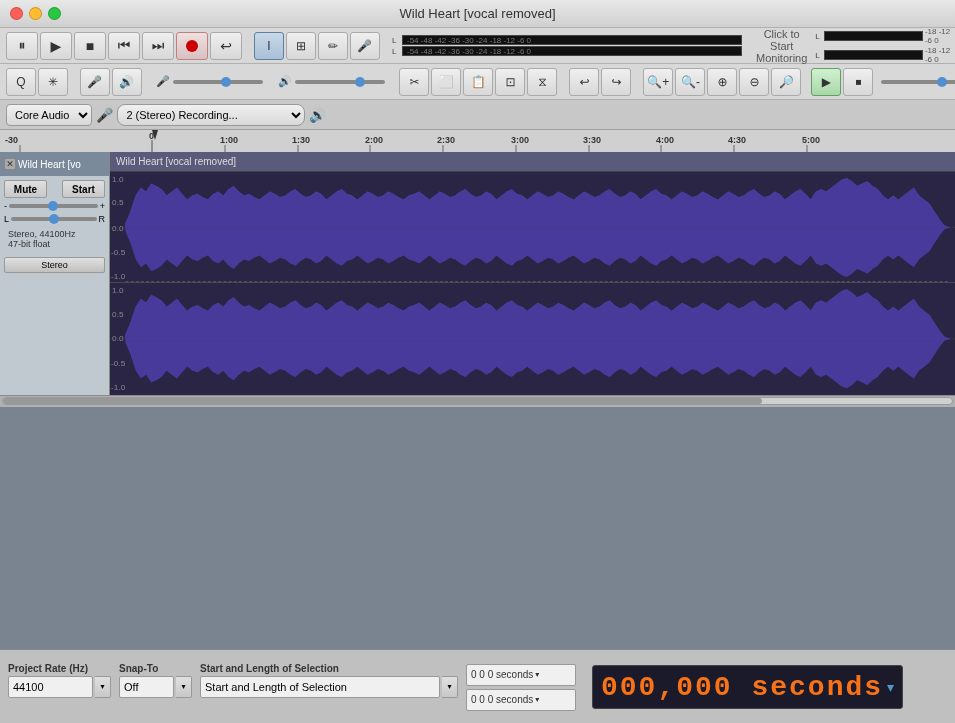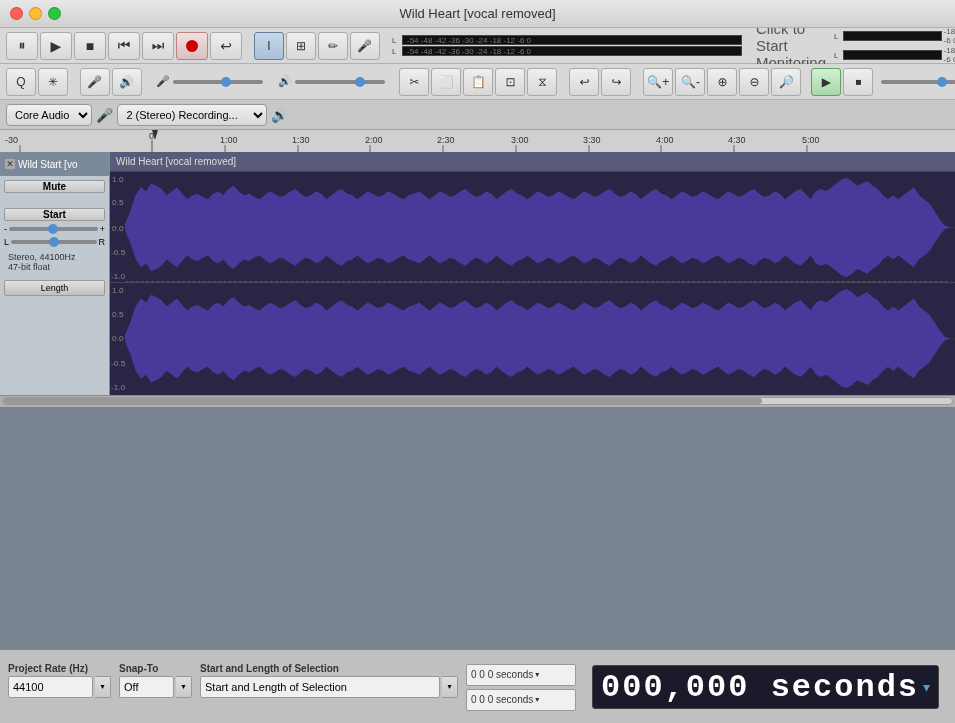--- a/index.html
+++ b/index.html
@@ -161,21 +161,20 @@
     }
     .track-controls {
       padding: 4px;
       display: flex;
       flex-direction: column;
       gap: 3px;
     }
     .mute-solo-row {
       display: flex;
       gap: 15px;
-      flex-direction: column;
     }
     .mute-btn, .solo-btn {
       flex: 1;
       height: 18px;
       font-size: 10px;
       font-weight: bold;
       background: linear-gradient(to bottom, #e0e0e0, #c8c8c8);
       border: 1px solid #999;
       border-radius: 2px;
       cursor: pointer;
@@ -317,22 +316,22 @@
       border-radius: 3px;
       padding: 4px 8px;
       display: flex;
       align-items: center;
       justify-content: center;
       min-width: 200px;
       height: 44px;
     }
     .time-text {
       font-family: 'Courier New', monospace;
-      font-size: 32px;
-      color: #ffffff;
+      font-size: 28px;
+      color: #f97316;
       letter-spacing: 2px;
       font-weight: bold;
     }
 
     .time-input-box {
       background: #f0f0f0;
       border: 1px solid #999;
       height: 22px;
       width: 110px;
       font-size: 10px;
@@ -363,20 +362,21 @@
 
     
     .ruler-ticks {
       display: flex;
       width: 100%;
       height: 22px;
       position: relative;
       background: #737373;
       border-bottom: 1px solid #aaa;
       flex-shrink: 0;
+      font-weight: bold;
     }
 
     
     input[type=range] {
       -webkit-appearance: none;
       background: transparent;
     }
     input[type=range]::-webkit-slider-thumb {
       -webkit-appearance: none;
       width: 10px;
@@ -474,21 +474,21 @@
         </div>
         <div style="display:flex;align-items:center;gap:2px;">
           <span style="font-size:8px;color:#444;width:8px;">L</span>
           <div style="background:#111;border:1px solid #444;height:10px;width:340px;display:flex;align-items:center;font-size:8px;color:#777;justify-content:space-between;padding:0 4px;">
             <span>-54  -48  -42  -36  -30  -24  -18  -12  -6  0</span>
           </div>
         </div>
       </div>
     </div>
     <div class="tb-separator"></div>
-    <div style="font-size:15px;color:#555;padding:0 4px;">Click to Start Monitoring</div>
+    <div style="font-size:11px;color:#555;padding:0 4px;text-align:center;">Click to Start Monitoring</div>
     <div style="margin-left:4px;display:flex;flex-direction:column;gap:1px;">
       <div style="display:flex;align-items:center;gap:2px;">
         <span style="font-size:8px;color:#444;width:8px;">L</span>
         <div style="background:#111;border:1px solid #444;height:10px;width:120px;"></div>
         <span style="font-size:8px;color:#555;">-18  -12  -6  0</span>
       </div>
       <div style="display:flex;align-items:center;gap:2px;">
         <span style="font-size:8px;color:#444;width:8px;">L</span>
         <div style="background:#111;border:1px solid #444;height:10px;width:120px;"></div>
         <span style="font-size:8px;color:#555;">-18  -12  -6  0</span>
@@ -547,21 +547,21 @@
     <div style="display:flex;align-items:center;gap:3px;">
       <input type="range" min="0" max="100" value="80" style="width: 80px; height: 4px;">
     </div>
   </div>
 
   <div class="device-row">
     <select class="device-select">
       <option>Core Audio</option>
     </select>
     <span class="mic-icon">🎤</span>
-    <select class="device-select" style="width:150px;">
+    <select class="device-select" style="width:188px;border-radius:8px;">
       <option>2 (Stereo) Recording...</option>
     </select>
     <span class="speaker-icon">🔊</span>
   </div>
 
   <div class="ruler-ticks">
     <svg width="100%" height="22">
 
       <rect width="100%" height="22" fill="#d0d0d0"></rect>
 
@@ -592,21 +592,21 @@
         <text x="802" y="13">5:00</text>
       </g>
     </svg>
   </div>
 
   <div class="track-area">
 
     <div class="track-header">
       <div class="track-title-bar">
         <div class="track-close-btn">✕</div>
-        <span class="track-name">Wild Start [vo</span>
+        <span class="track-name">Wild Heart [vo</span>
       </div>
       <div class="track-controls">
         <div class="mute-solo-row">
           <button class="mute-btn">Mute</button>
           <button class="solo-btn">Start</button>
         </div>
         <div class="gain-row">
           <span>-</span>
           <input type="range" class="gain-slider" min="-36" max="36" value="0" style="width: 70px;">
           <span>+</span>
@@ -614,21 +614,21 @@
         <div class="pan-row">
           <span>L</span>
           <input type="range" class="pan-slider" min="-100" max="100" value="0" style="width: 60px;">
           <span>R</span>
         </div>
         <div class="track-info">
           <div>Stereo, 44100Hz</div>
           <div>47-bit float</div>
         </div>
       </div>
-      <button class="select-btn">Length</button>
+      <button class="select-btn">Stereo</button>
     </div>
 
     <div class="waveform-container">
       <div class="waveform-header">
         <span>Wild Heart [vocal removed]</span>
       </div>
       <div class="waveform-canvas-area">
         <svg class="waveform-svg" viewBox="0 0 820 280" preserveAspectRatio="none">
           <defs>
             <linearGradient id="wfGrad" x1="0" y1="0" x2="0" y2="1">

